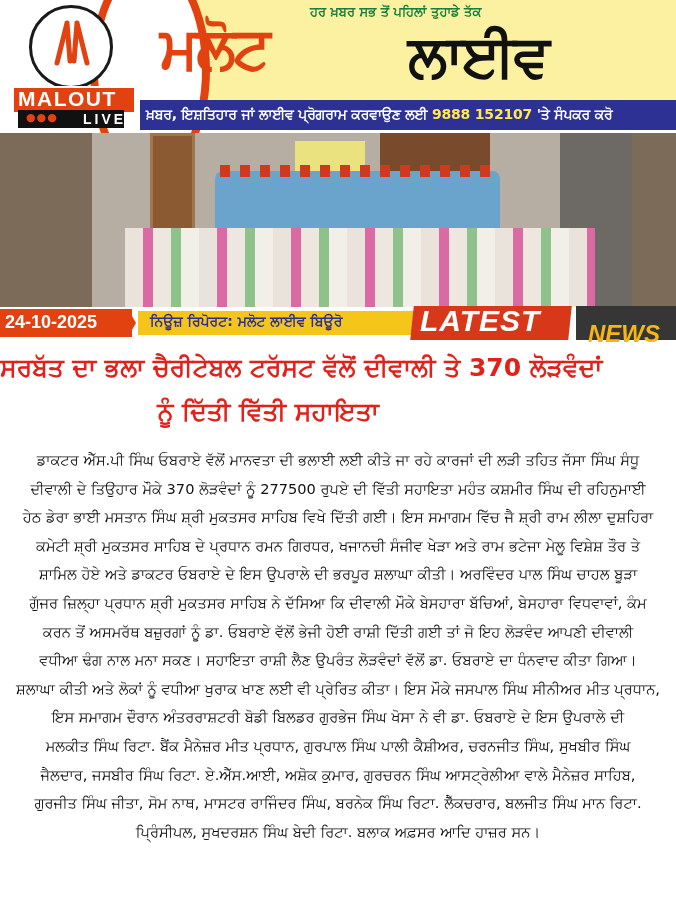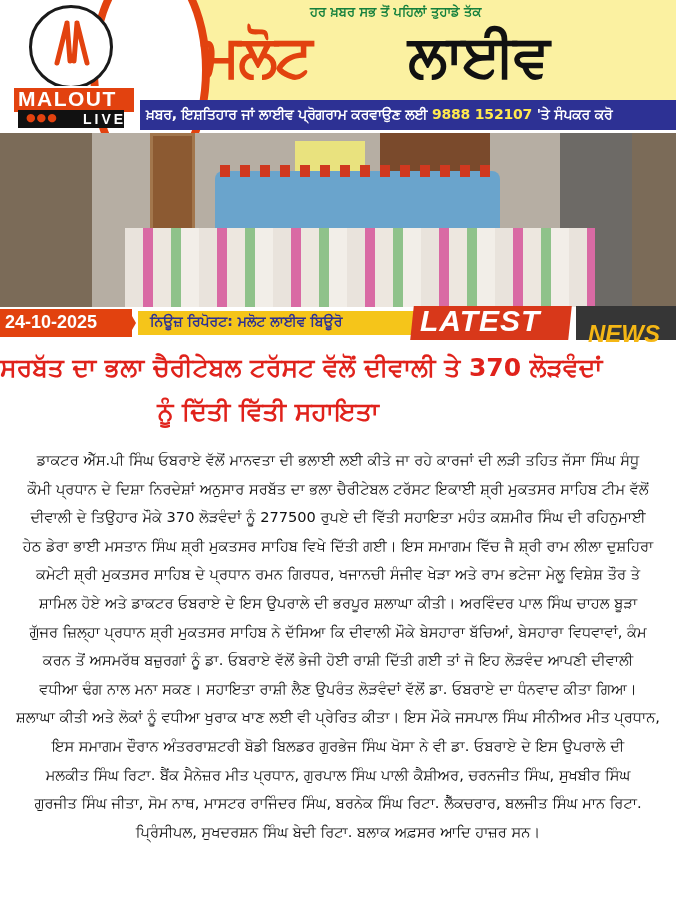--- a/index.html
+++ b/index.html
@@ -16,21 +16,21 @@
 
   .logo-circle { position: absolute; left: 29px; top: 5px; width: 84px; height: 84px; border-radius: 50%; border: 3px solid #1a1a1a; background: #ffffff; }
   .logo-m { position: absolute; left: 53px; top: 17px; width: 38px; height: 50px; }
   .logo-badge { position: absolute; left: 12px; top: 86px; width: 124px; height: 28px; background: #e2420f; border: 2px solid #ffffff; }
   .logo-badge-text { position: absolute; left: 18px; top: 87px; color: #ffffff; font-weight: bold; font-size: 21px; letter-spacing: 1.5px; font-family: "Liberation Sans", sans-serif; }
   .logo-live { position: absolute; left: 18px; top: 110px; width: 106px; height: 18px; background: #111111; }
   .logo-live-dots { position: absolute; left: 26px; top: 111px; color: #e2420f; font-size: 11px; letter-spacing: 1px; }
   .logo-live-text { position: absolute; left: 62px; top: 111px; color: #ffffff; font-weight: bold; font-size: 14px; letter-spacing: 3px; font-family: "Liberation Sans", sans-serif; padding-left: 21px; }
 
   .tagline { position: absolute; left: 310px; top: 4px; font-size: 13px; font-weight: bold; color: #15803d; white-space: nowrap; }
-  .brand-left { position: absolute; left: 160px; top: 22px; font-size: 58px; font-weight: bold; color: #e2420f; white-space: nowrap; letter-spacing: -2px; font-family: "DejaVu Sans", sans-serif; margin-left: 42px; }
+  .brand-left { position: absolute; left: 160px; top: 14px; font-size: 58px; font-weight: bold; color: #e2420f; white-space: nowrap; letter-spacing: -2px; font-family: "DejaVu Sans", sans-serif; }
   .brand-right { position: absolute; left: 408px; top: 22px; font-size: 58px; font-weight: bold; color: #111111; white-space: nowrap; letter-spacing: -2px; }
 
   
   .photo { position: absolute; left: 0; top: 133px; width: 676px; height: 175px; background: #7b6b58; overflow: hidden; }
   .photo-wall { position: absolute; left: 92px; top: 0; width: 540px; height: 175px; background: #b6aea3; }
   .photo-door { position: absolute; left: 380px; top: 0; width: 110px; height: 70px; background: #7a4a2c; }
   .photo-window { position: absolute; left: 150px; top: 0; width: 45px; height: 110px; background: #8c5a32; border: 3px solid #a2764c; }
   .photo-banner { position: absolute; left: 295px; top: 8px; width: 70px; height: 35px; background: #e9e27e; }
   .photo-crowd-back { position: absolute; left: 215px; top: 38px; width: 285px; height: 60px; background: #6aa4cc; border-radius: 8px 8px 0 0; }
   .photo-turbans { position: absolute; left: 220px; top: 32px; width: 280px; height: 12px; background: repeating-linear-gradient(90deg, #d0381f 0 10px, transparent 10px 20px); }
@@ -105,26 +105,26 @@
 <div class="news-box"></div>
 <div class="news-text">NEWS</div>
 
 <h1 class="headline">
   <span class="headline-line">ਸਰਬੱਤ ਦਾ ਭਲਾ ਚੈਰੀਟੇਬਲ ਟਰੱਸਟ ਵੱਲੋਂ ਦੀਵਾਲੀ ਤੇ 370 ਲੋੜਵੰਦਾਂ</span>
   <span class="headline-line">ਨੂੰ ਦਿੱਤੀ ਵਿੱਤੀ ਸਹਾਇਤਾ</span>
 </h1>
 
 <div class="body-text">
   <span class="body-line">ਡਾਕਟਰ ਐੱਸ.ਪੀ ਸਿੰਘ ਓਬਰਾਏ ਵੱਲੋਂ ਮਾਨਵਤਾ ਦੀ ਭਲਾਈ ਲਈ ਕੀਤੇ ਜਾ ਰਹੇ ਕਾਰਜਾਂ ਦੀ ਲੜੀ ਤਹਿਤ ਜੱਸਾ ਸਿੰਘ ਸੰਧੂ</span>
-  <span class="body-line">ਕੌਮੀ ਪ੍ਰਧਾਨ ਦੇ ਦਿਸ਼ਾ ਨਿਰਦੇਸ਼ਾਂ ਅਨੁਸਾਰ ਸਰਬੱਤ ਦਾ ਭਲਾ ਚੈਰੀਟੇਬਲ ਟਰੱਸਟ ਇਕਾਈ ਸ਼੍ਰੀ ਮੁਕਤਸਰ ਸਾਹਿਬ ਟੀਮ ਵੱਲੋਂ</span>
   <span class="body-line">ਦੀਵਾਲੀ ਦੇ ਤਿਉਹਾਰ ਮੌਕੇ 370 ਲੋੜਵੰਦਾਂ ਨੂੰ 277500 ਰੁਪਏ ਦੀ ਵਿੱਤੀ ਸਹਾਇਤਾ ਮਹੰਤ ਕਸ਼ਮੀਰ ਸਿੰਘ ਦੀ ਰਹਿਨੁਮਾਈ</span>
   <span class="body-line">ਹੇਠ ਡੇਰਾ ਭਾਈ ਮਸਤਾਨ ਸਿੰਘ ਸ਼੍ਰੀ ਮੁਕਤਸਰ ਸਾਹਿਬ ਵਿਖੇ ਦਿੱਤੀ ਗਈ। ਇਸ ਸਮਾਗਮ ਵਿੱਚ ਜੈ ਸ਼੍ਰੀ ਰਾਮ ਲੀਲਾ ਦੁਸ਼ਹਿਰਾ</span>
   <span class="body-line">ਕਮੇਟੀ ਸ਼੍ਰੀ ਮੁਕਤਸਰ ਸਾਹਿਬ ਦੇ ਪ੍ਰਧਾਨ ਰਮਨ ਗਿਰਧਰ, ਖਜਾਨਚੀ ਸੰਜੀਵ ਖੇੜਾ ਅਤੇ ਰਾਮ ਭਟੇਜਾ ਮੇਲੂ ਵਿਸ਼ੇਸ਼ ਤੌਰ ਤੇ</span>
   <span class="body-line">ਸ਼ਾਮਿਲ ਹੋਏ ਅਤੇ ਡਾਕਟਰ ਓਬਰਾਏ ਦੇ ਇਸ ਉਪਰਾਲੇ ਦੀ ਭਰਪੂਰ ਸ਼ਲਾਘਾ ਕੀਤੀ। ਅਰਵਿੰਦਰ ਪਾਲ ਸਿੰਘ ਚਾਹਲ ਬੂੜਾ</span>
   <span class="body-line">ਗੁੱਜਰ ਜ਼ਿਲ੍ਹਾ ਪ੍ਰਧਾਨ ਸ਼੍ਰੀ ਮੁਕਤਸਰ ਸਾਹਿਬ ਨੇ ਦੱਸਿਆ ਕਿ ਦੀਵਾਲੀ ਮੌਕੇ ਬੇਸਹਾਰਾ ਬੱਚਿਆਂ, ਬੇਸਹਾਰਾ ਵਿਧਵਾਵਾਂ, ਕੰਮ</span>
   <span class="body-line">ਕਰਨ ਤੋਂ ਅਸਮਰੱਥ ਬਜ਼ੁਰਗਾਂ ਨੂੰ ਡਾ. ਓਬਰਾਏ ਵੱਲੋਂ ਭੇਜੀ ਹੋਈ ਰਾਸ਼ੀ ਦਿੱਤੀ ਗਈ ਤਾਂ ਜੋ ਇਹ ਲੋੜਵੰਦ ਆਪਣੀ ਦੀਵਾਲੀ</span>
   <span class="body-line">ਵਧੀਆ ਢੰਗ ਨਾਲ ਮਨਾ ਸਕਣ। ਸਹਾਇਤਾ ਰਾਸ਼ੀ ਲੈਣ ਉਪਰੰਤ ਲੋੜਵੰਦਾਂ ਵੱਲੋਂ ਡਾ. ਓਬਰਾਏ ਦਾ ਧੰਨਵਾਦ ਕੀਤਾ ਗਿਆ।</span>
   <span class="body-line">ਸ਼ਲਾਘਾ ਕੀਤੀ ਅਤੇ ਲੋਕਾਂ ਨੂੰ ਵਧੀਆ ਖੁਰਾਕ ਖਾਣ ਲਈ ਵੀ ਪ੍ਰੇਰਿਤ ਕੀਤਾ। ਇਸ ਮੌਕੇ ਜਸਪਾਲ ਸਿੰਘ ਸੀਨੀਅਰ ਮੀਤ ਪ੍ਰਧਾਨ,</span>
   <span class="body-line">ਇਸ ਸਮਾਗਮ ਦੌਰਾਨ ਅੰਤਰਰਾਸ਼ਟਰੀ ਬੋਡੀ ਬਿਲਡਰ ਗੁਰਭੇਜ ਸਿੰਘ ਖੋਸਾ ਨੇ ਵੀ ਡਾ. ਓਬਰਾਏ ਦੇ ਇਸ ਉਪਰਾਲੇ ਦੀ</span>
   <span class="body-line">ਮਲਕੀਤ ਸਿੰਘ ਰਿਟਾ. ਬੈਂਕ ਮੈਨੇਜ਼ਰ ਮੀਤ ਪ੍ਰਧਾਨ, ਗੁਰਪਾਲ ਸਿੰਘ ਪਾਲੀ ਕੈਸ਼ੀਅਰ, ਚਰਨਜੀਤ ਸਿੰਘ, ਸੁਖਬੀਰ ਸਿੰਘ</span>
+  <span class="body-line">ਜੈਲਦਾਰ, ਜਸਬੀਰ ਸਿੰਘ ਰਿਟਾ. ਏ.ਐੱਸ.ਆਈ, ਅਸ਼ੋਕ ਕੁਮਾਰ, ਗੁਰਚਰਨ ਸਿੰਘ ਆਸਟ੍ਰੇਲੀਆ ਵਾਲੇ ਮੈਨੇਜ਼ਰ ਸਾਹਿਬ,</span>
   <span class="body-line">ਗੁਰਜੀਤ ਸਿੰਘ ਜੀਤਾ, ਸੋਮ ਨਾਥ, ਮਾਸਟਰ ਰਾਜਿੰਦਰ ਸਿੰਘ, ਬਰਨੇਕ ਸਿੰਘ ਰਿਟਾ. ਲੈੱਕਚਰਾਰ, ਬਲਜੀਤ ਸਿੰਘ ਮਾਨ ਰਿਟਾ.</span>
   <span class="body-line">ਪ੍ਰਿੰਸੀਪਲ, ਸੁਖਦਰਸ਼ਨ ਸਿੰਘ ਬੇਦੀ ਰਿਟਾ. ਬਲਾਕ ਅਫ਼ਸਰ ਆਦਿ ਹਾਜ਼ਰ ਸਨ।</span>
 </div>
 
 </body></html>

